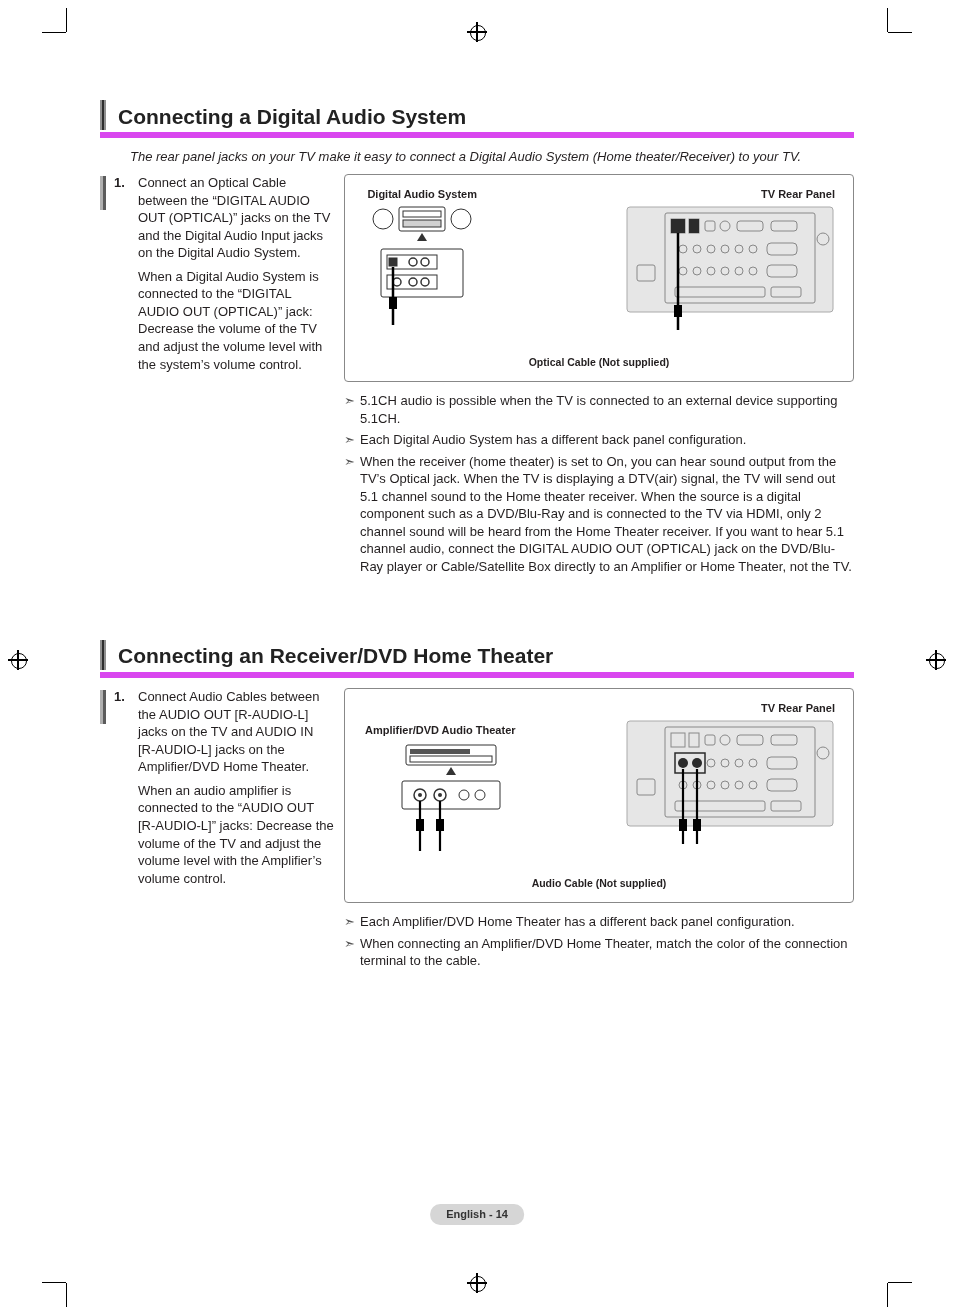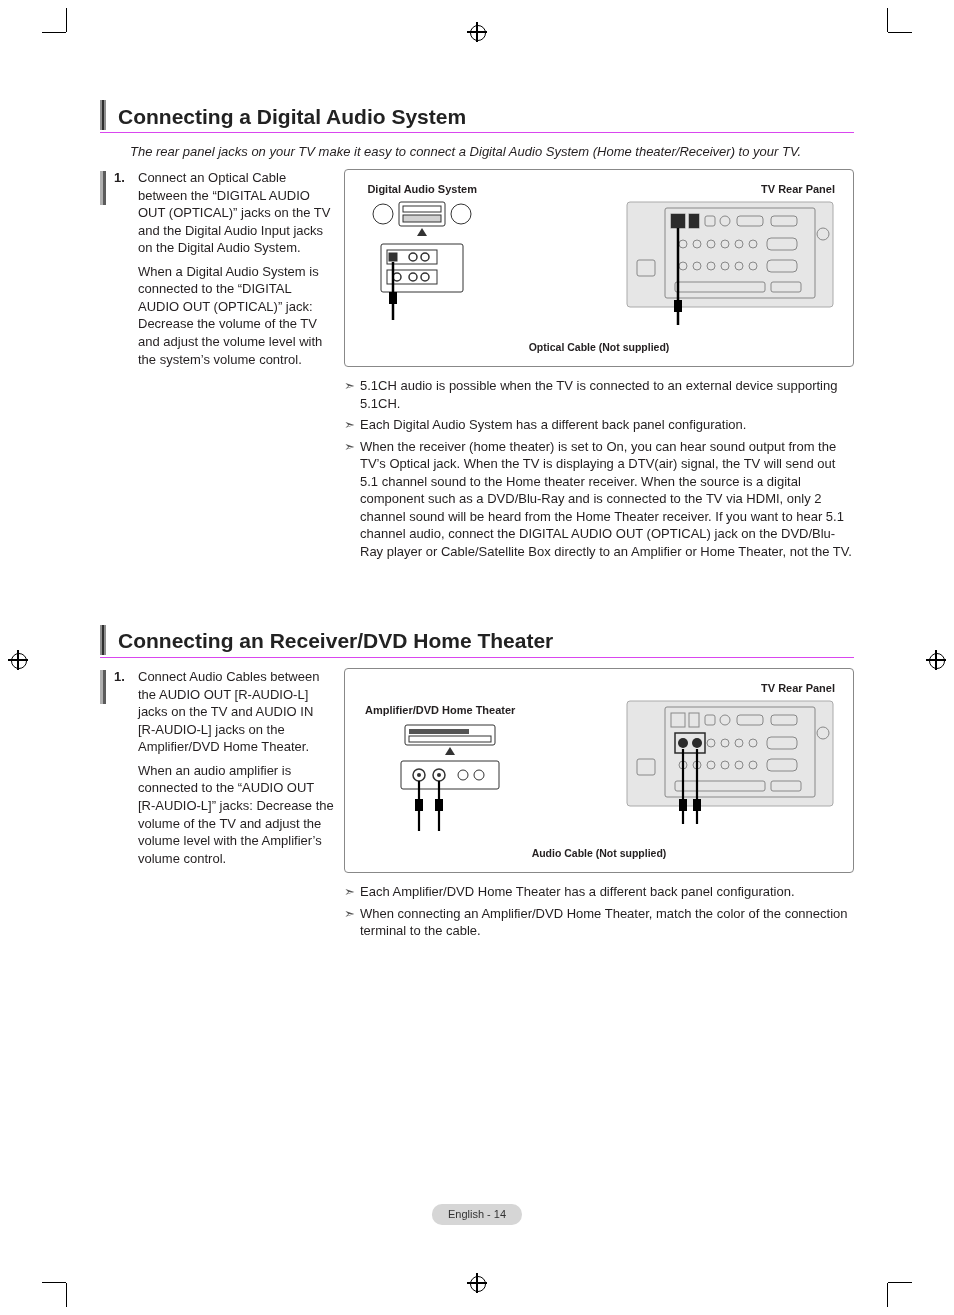--- a/index.html
+++ b/index.html
@@ -34,21 +34,21 @@
     border:1px solid #000; border-radius:50%;
   }
 
   .page-area {
     position:absolute;
     left:100px; right:100px;
     top:100px; bottom:50px;
   }
 
   .section-heading {
-    border-bottom: 1px solid #d946ef;
+    border-bottom: 6px solid #d946ef;
     padding-bottom: 2px;
     margin-bottom: 10px;
     display:flex;
     align-items:flex-end;
   }
   .section-bar {
     width:6px; height:30px;
     background: linear-gradient(to right,#8f8f8f 33%, #2e2e2e 33%, #2e2e2e 66%, #8f8f8f 66%);
     margin-right:12px;
     flex-shrink:0;
@@ -113,42 +113,42 @@
     font-weight:bold;
     font-size:11px;
     margin-bottom:4px;
   }
   .device-svg-small { width:110px; height:120px; }
   .device-svg-amp { width:130px; height:110px; }
   .device-svg-panel { width:210px; height:125px; }
 
   .cable-label {
     font-weight:bold; font-size:10.5px; text-align:center;
-    margin-top:10px;
+    margin-top:20px;
   }
 
   .notes { margin-left:0; margin-top:4px; }
   .note-row { display:flex; align-items:flex-start; margin-bottom:4px; }
   .note-arrow {
     width:16px; flex-shrink:0; font-size:13px; line-height:1.2;
     color:#555; padding-top:1px;
   }
   .note-text { flex:1; }
 
   .spacer { height:60px; }
 
   .footer-pill {
     position:absolute;
     bottom:40px; left:50%;
     transform:translateX(-50%);
     background:#d6d6d6;
     border-radius:10px;
     padding:3px 16px;
     font-size:11px;
-    font-weight:normal;
+    font-weight:bold;
     color:#333;
   }
   .footer-line {
     position:absolute; bottom:6px;
     width:100%; display:flex; justify-content:space-between;
     font-size:10px; color:#555;
     padding:0 10px; box-sizing:border-box;
   }
 </style>
 </head>
@@ -310,21 +310,21 @@
         <div class="step-text">
           <p class="para">Connect Audio Cables between the AUDIO OUT [R-AUDIO-L] jacks on the TV and AUDIO IN [R-AUDIO-L] jacks on the Amplifier/DVD Home Theater.</p>
           <p class="para">When an audio amplifier is connected to the “AUDIO OUT [R-AUDIO-L]” jacks: Decrease the volume of the TV and adjust the volume level with the Amplifier’s volume control.</p>
         </div>
       </div>
       <div class="figure-col">
         <div class="figure-box">
           <div class="figure-inner">
             <div class="device" style="margin-left:6px;">
               <div style="height:22px;"></div>
-              <div class="device-label">Amplifier/DVD Home Theater</div>
+              <div class="device-label">Amplifier/DVD Audio Theater</div>
               <svg class="device-svg-amp" viewBox="0 0 130 110">
                 <g fill="none" stroke="#333" stroke-width="1">
 
                   <rect x="20" y="4" width="90" height="20" rx="2"></rect>
                   <rect x="24" y="8" width="60" height="5" fill="#555" stroke="none"></rect>
                   <rect x="24" y="15" width="82" height="6"></rect>
 
                   <path d="M65 26 L60 34 L70 34 Z" fill="#333" stroke="none"></path>
 
                   <rect x="16" y="40" width="98" height="28" rx="2"></rect>

